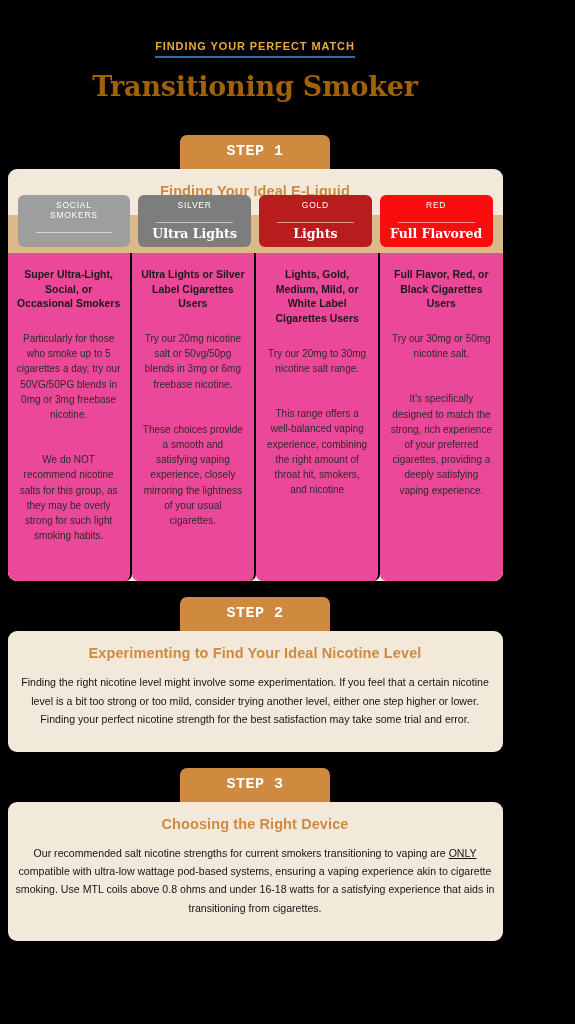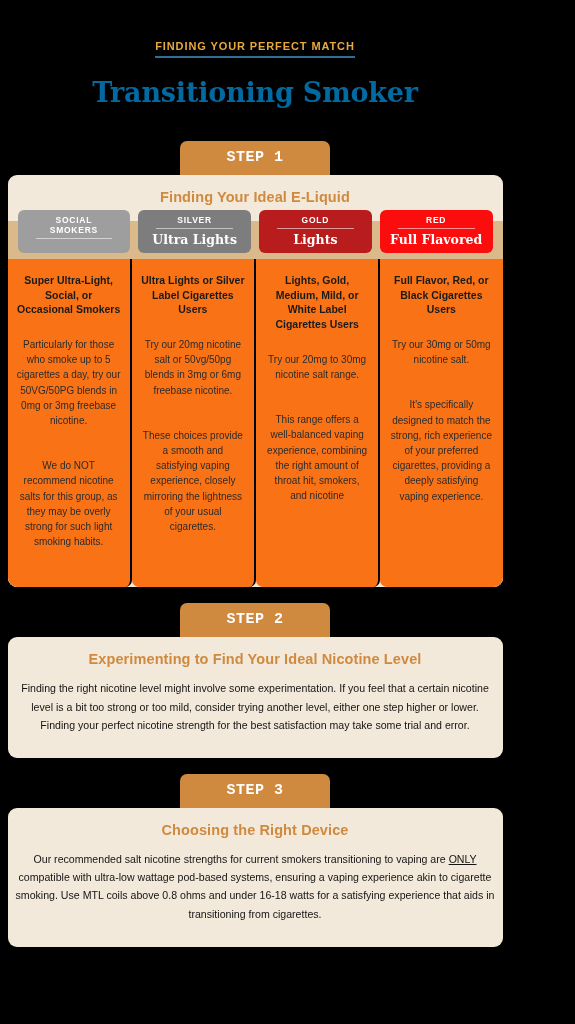--- a/index.html
+++ b/index.html
@@ -31,22 +31,22 @@
     font-size: 11px;
     font-weight: bold;
     letter-spacing: 0.9px;
     text-transform: uppercase;
     padding-bottom: 4px;
     border-bottom: 2px solid #2f6f96;
     font-family: "Liberation Sans", sans-serif;
   }
 
   .main-title {
-    margin-top: 19px;
-    color: #0369a1;
+    margin-top: 13px;
+    color: #a16207;
     font-size: 27px;
     font-weight: bold;
     font-family: "DejaVu Serif", serif;
     letter-spacing: -0.2px;
   }
 
   .subtitle {
     margin: 11px auto 0;
     width: 455px;
     color: #0c0c0c;
@@ -113,24 +113,24 @@
     flex: 1;
     margin: 0 4px;
     border-radius: 6px;
     padding: 5px 4px 6px;
     text-align: center;
     color: #ffffff;
   }
 
   .pill-kicker {
     font-size: 8.5px;
-    font-weight: bold;
+    font-weight: normal;
     letter-spacing: 0.75px;
     text-transform: uppercase;
-    padding-bottom: 3px;
+    padding-bottom: 12px;
     margin: 0 14px 3px;
     border-bottom: 1px solid rgba(255,255,255,0.55);
   }
 
   .pill-name {
     font-size: 12.5px;
     font-weight: bold;
     font-family: "DejaVu Serif", serif;
   }
 
@@ -141,21 +141,21 @@
 
   
   .cols {
     display: flex;
     background: #f3e9da;
     padding: 0;
   }
 
   .col {
     flex: 1;
-    background: #f97316;
+    background: #ec4899;
     padding: 14px 9px 16px;
     border-right: 2px solid #000000;
     min-height: 268px;
     display: flex;
     flex-direction: column;
     border-radius: 0 0 7px 7px;
   }
   .col:last-child { border-right: none; }
 
   .col-head {

